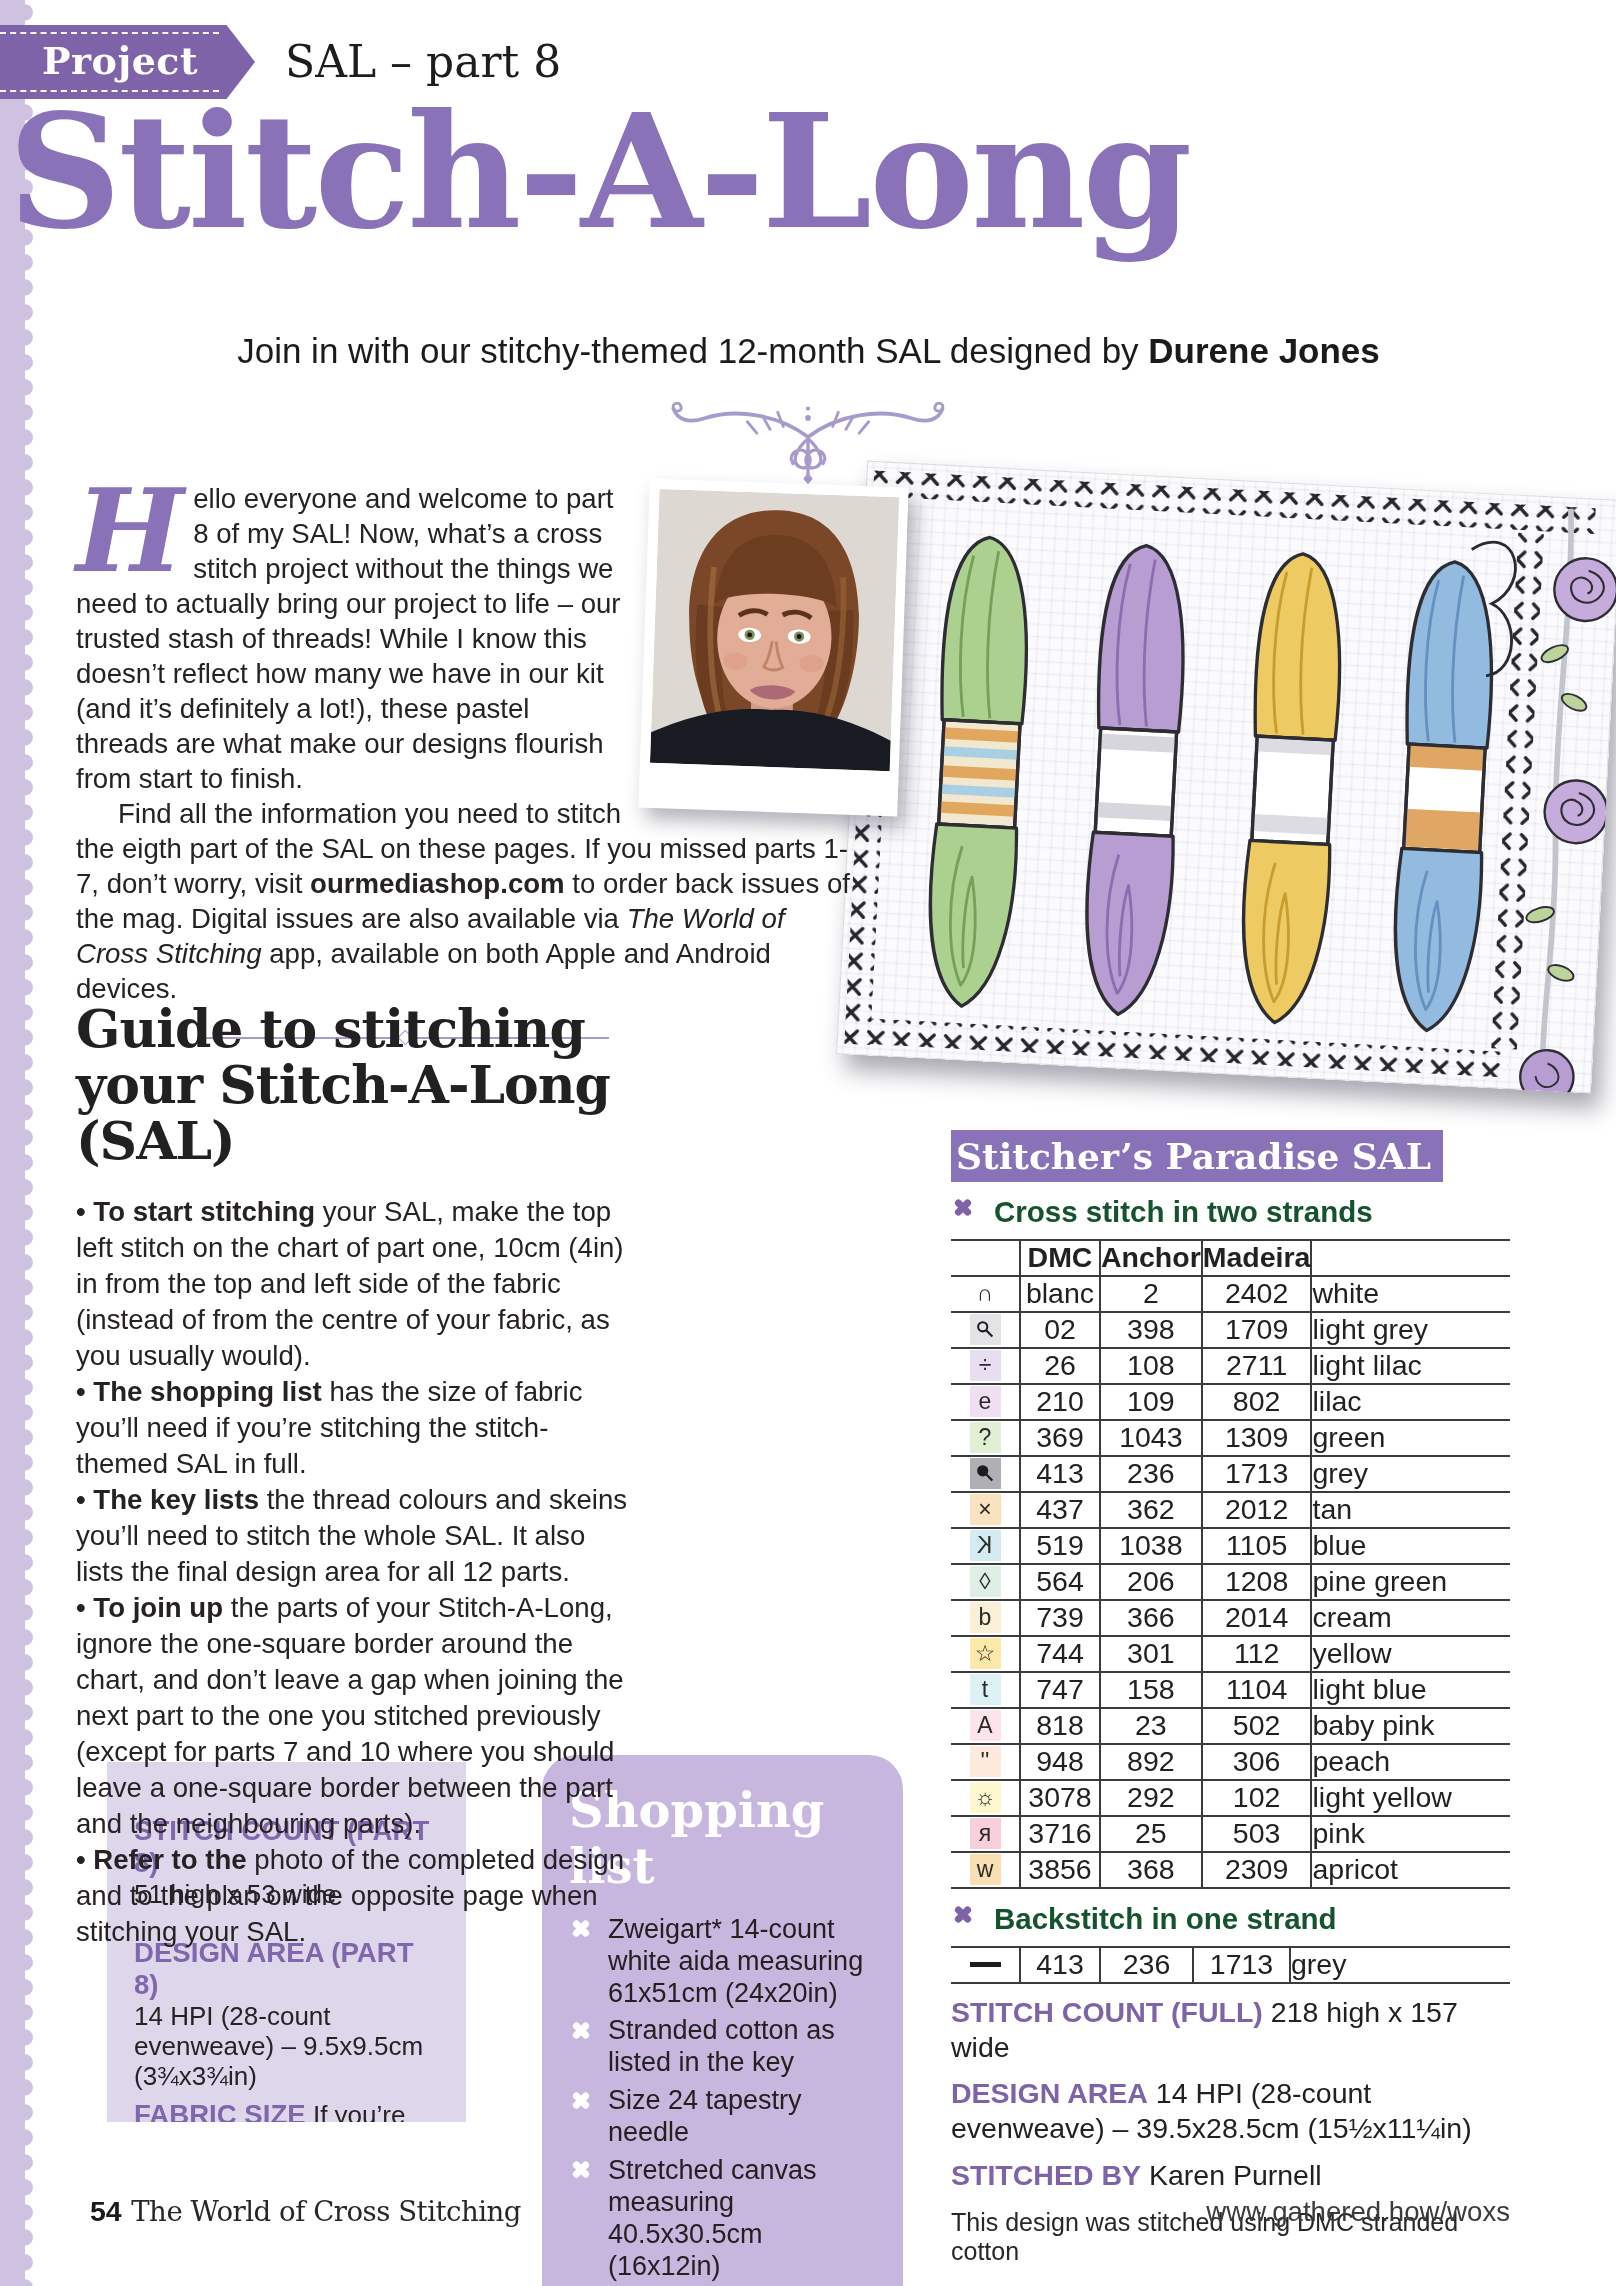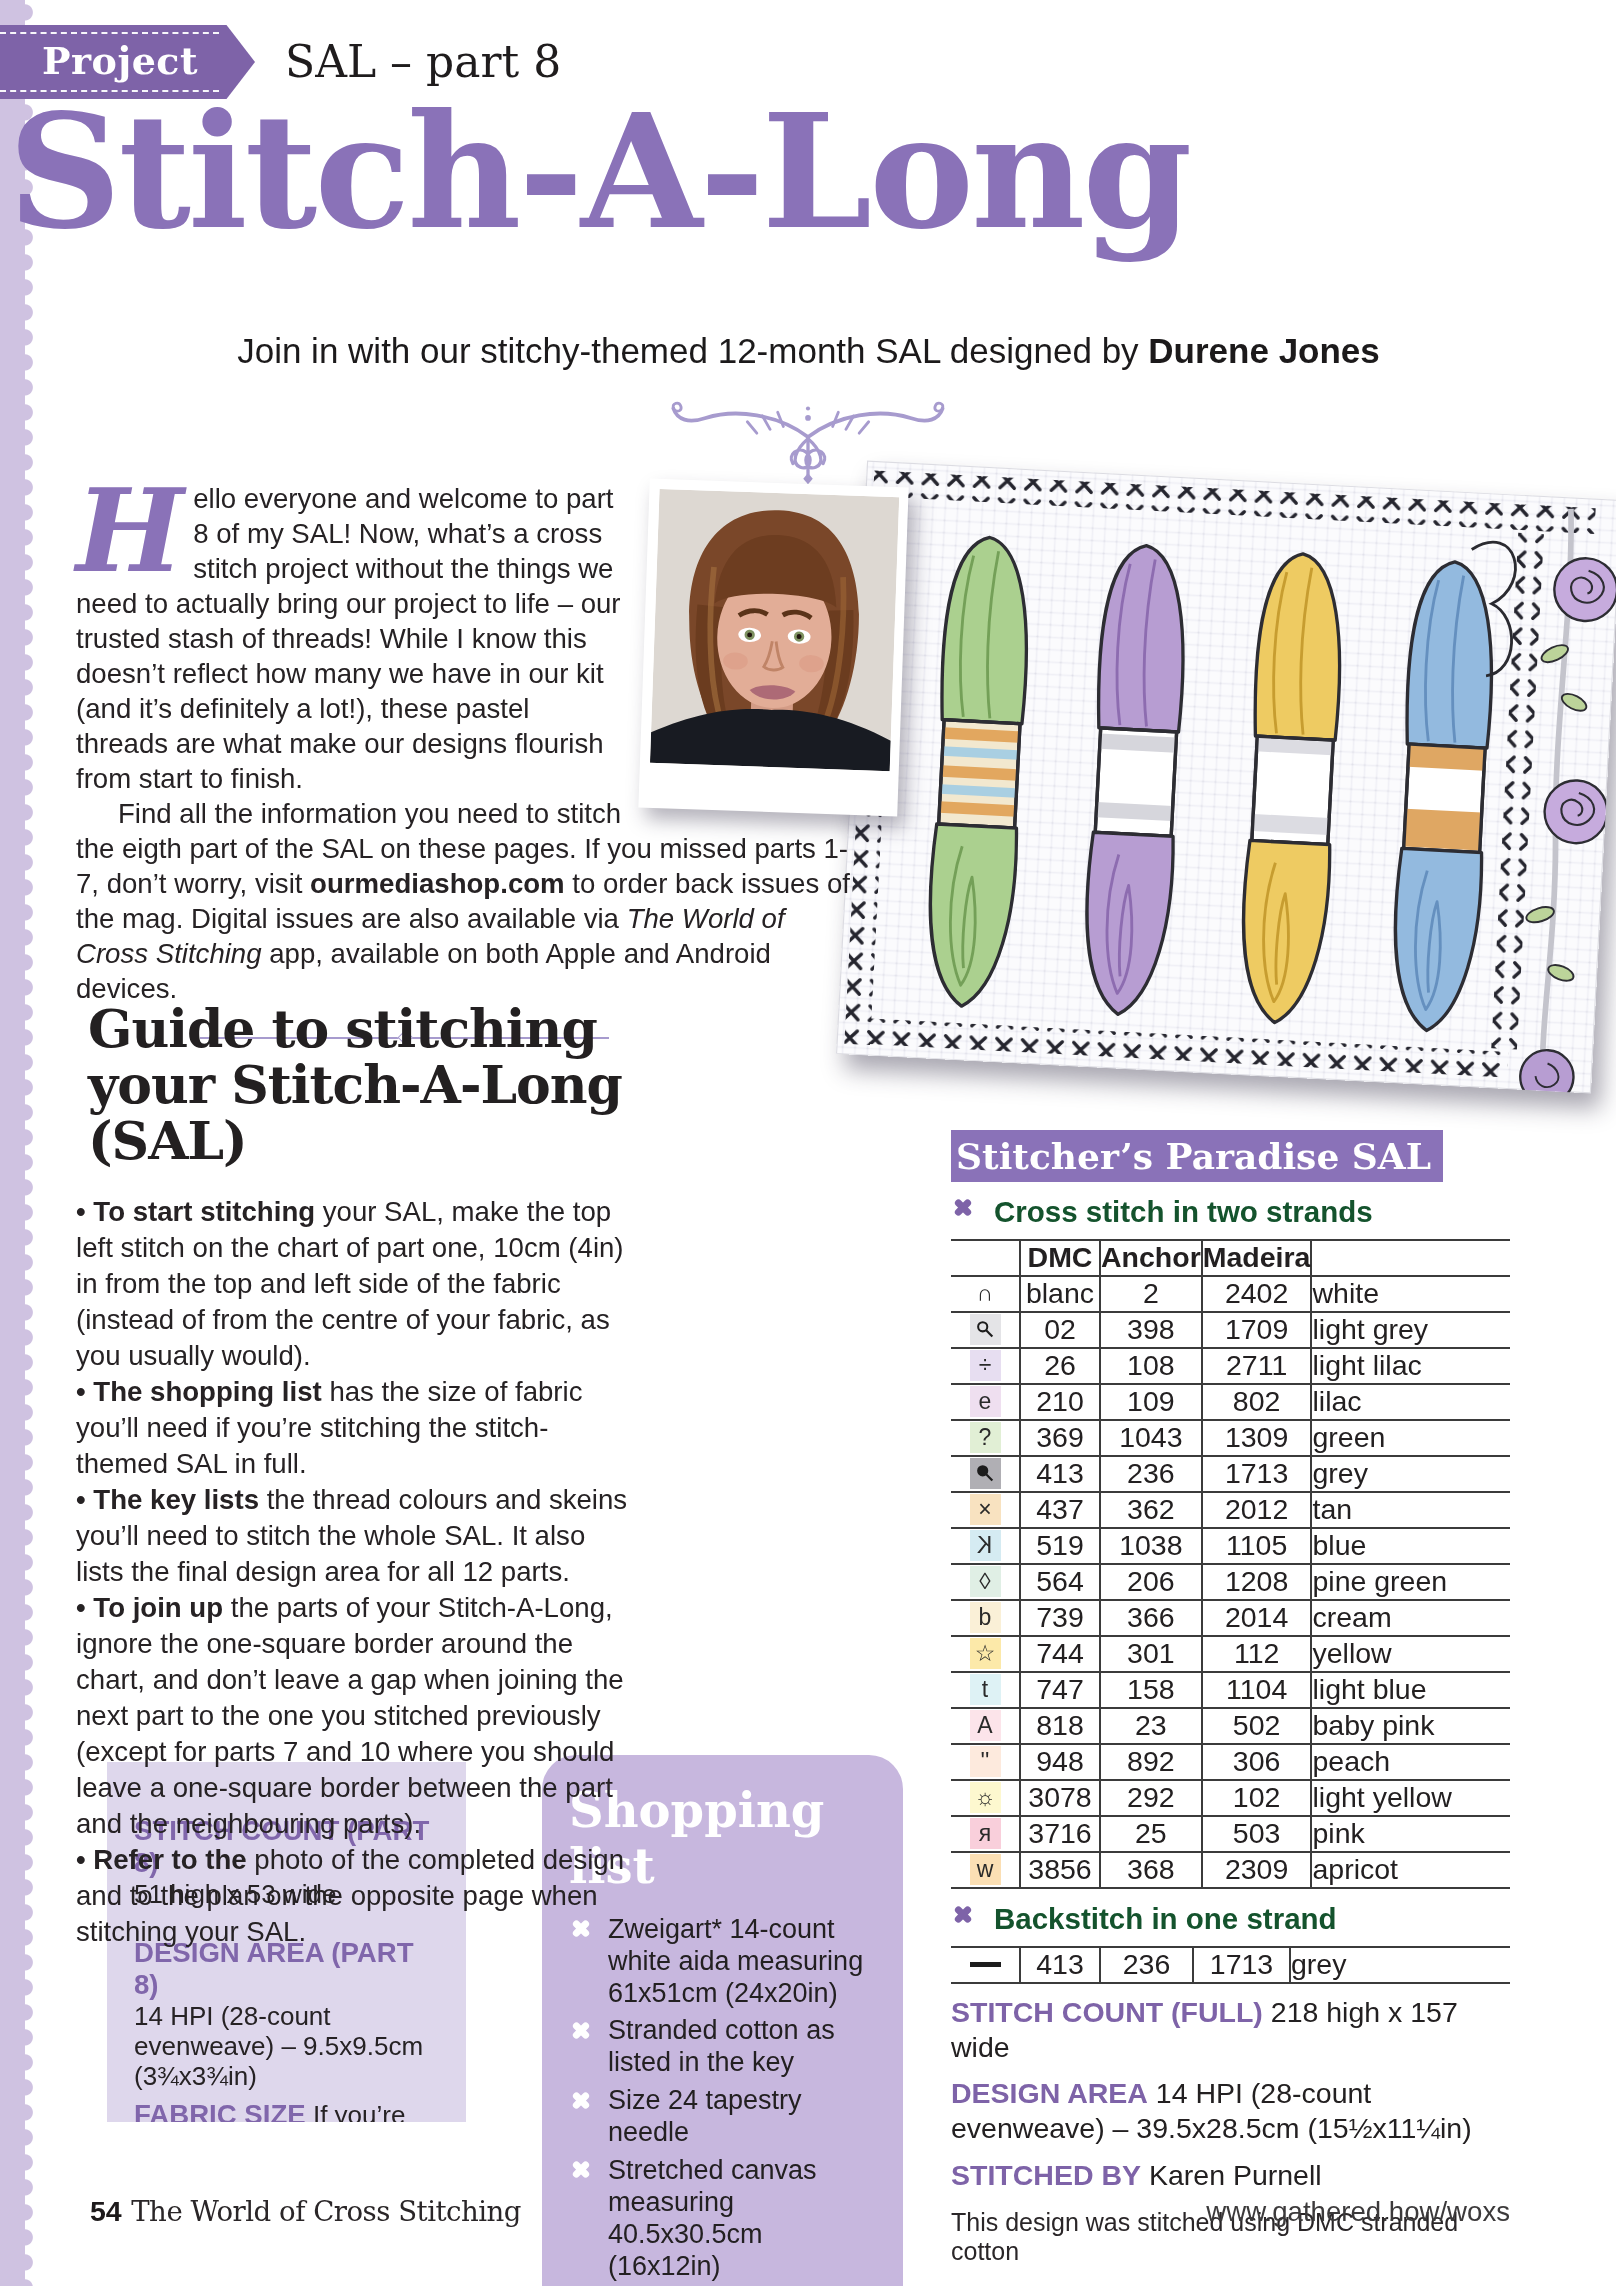--- a/index.html
+++ b/index.html
@@ -38,21 +38,21 @@
   .divider{clear:left;position:relative;margin:25px 0 0 124px;width:409px;height:13.3px;}
   .divider .dline{position:absolute;left:0;right:0;top:5.7px;height:1.9px;background:#a79bce;}
   .divider .diamond{position:absolute;left:50%;top:1px;width:8.6px;height:8.6px;margin-left:-4.8px;
         background:#fff;border:1.9px solid #a79bce;transform:rotate(45deg);}
   
   .stitch-art{position:absolute;left:851px;top:480px;width:756px;height:594px;z-index:1;
         transform:rotate(3deg);box-shadow:9.5px 15px 23px rgba(40,35,60,.4);}
   .stitch-art svg{display:block;width:756px;height:594px;}
   
   .guide{position:absolute;left:76px;top:1001px;width:561px;z-index:2;}
-  .guide h2{margin:0 0 25px 12px;font-family:"DejaVu Serif",serif;font-weight:bold;font-size:52px;
+  .guide h2{margin:0 0 25px 0;font-family:"DejaVu Serif",serif;font-weight:bold;font-size:52px;
         line-height:1.08;color:#232021;letter-spacing:-1px;}
   .guide ul{margin:0;padding:0;list-style:none;font-size:27.6px;line-height:36px;}
   .guide li{margin:0;}
   .guide .dot{font-weight:bold;}
   
   .key{position:absolute;left:951px;top:1130px;width:559px;}
   .key-header{width:492px;height:52px;background:#8a72b8;color:#fff;font-family:"DejaVu Serif",serif;
         font-weight:bold;font-size:36px;line-height:52px;padding-left:5px;box-sizing:border-box;}
   .key-sub{display:flex;align-items:flex-start;gap:19px;font-weight:bold;font-size:29.5px;color:#14532d;
         margin:13.3px 0 9.5px 0;}

